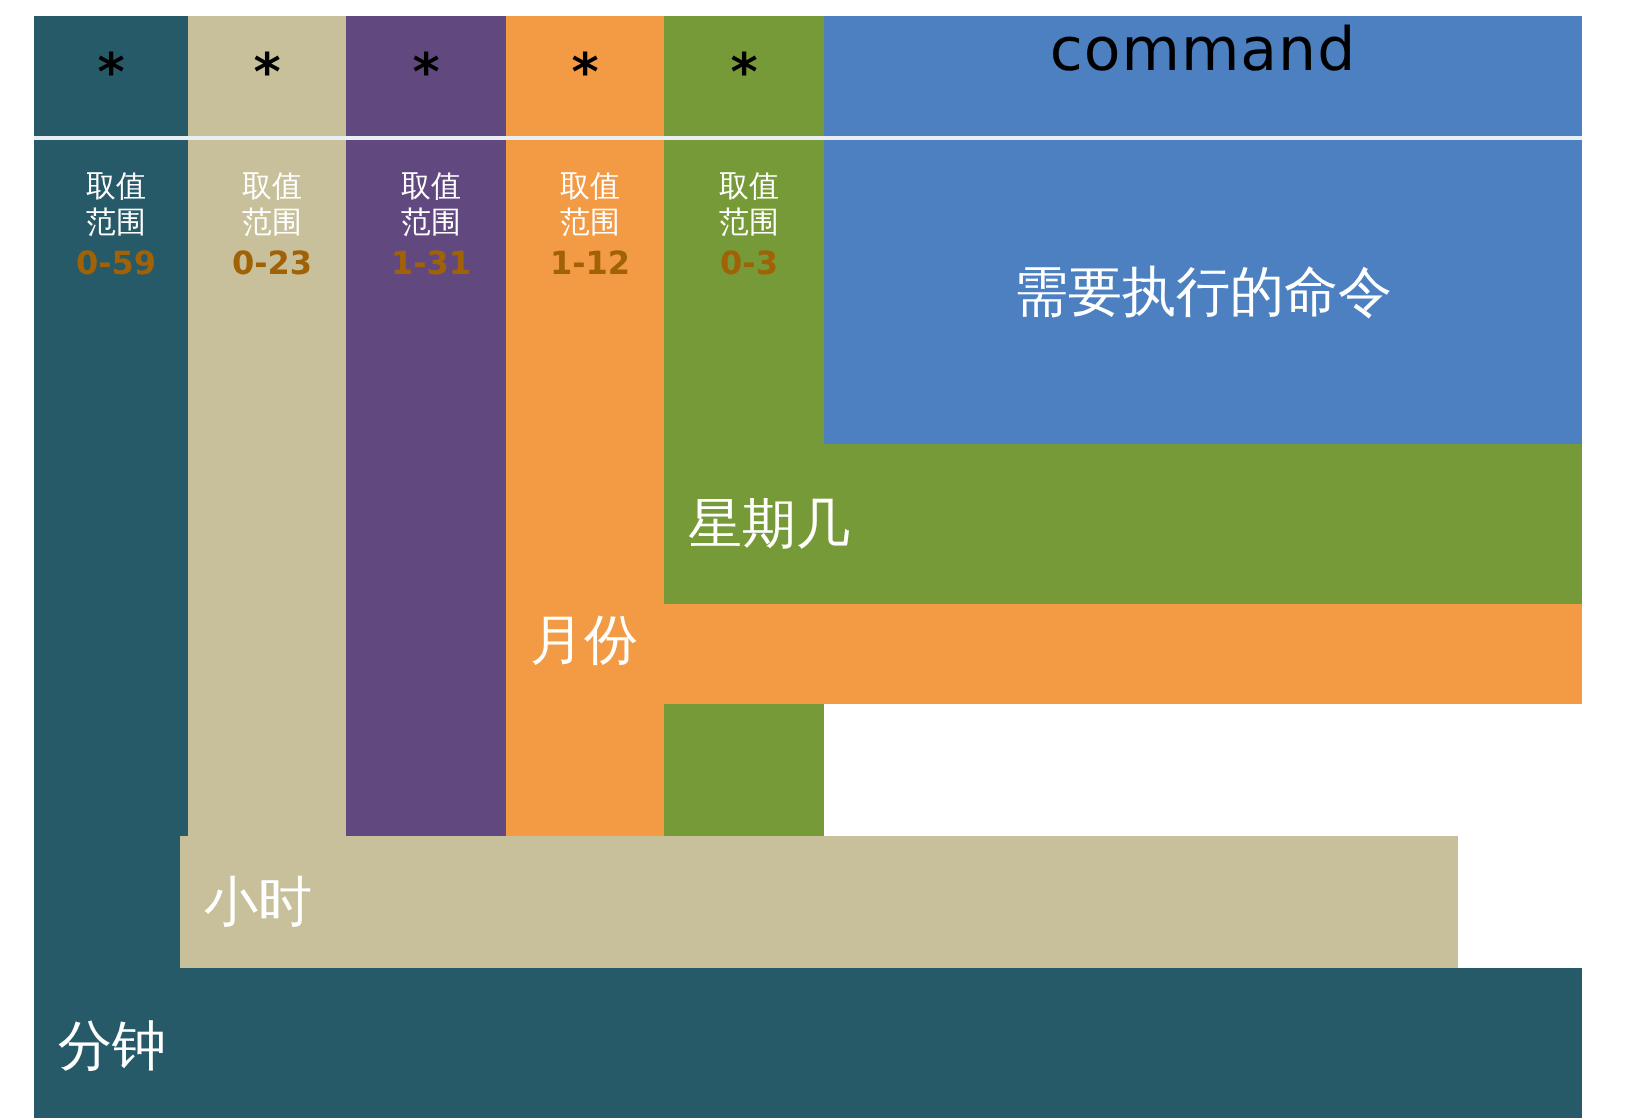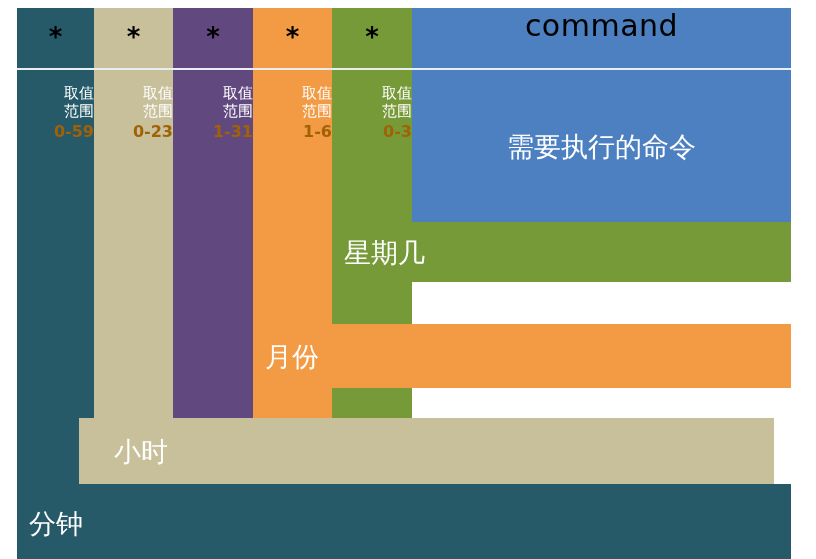--- a/index.html
+++ b/index.html
@@ -43,21 +43,21 @@
     justify-content:center;
     color:#000000;
     font-size:30px;
     font-weight:400;
     letter-spacing:.5px;
   }
 
   
   .range-col{
     padding:8px 0 0 0;
-    text-align:right;
+    text-align:center;
   }
   .range-col .rtxt{
     display:block;
     color:#ffffff;
     font-size:15px;
     line-height:1.22;
     padding-left:5px;
     font-weight:400;
     white-space:nowrap;
   }
@@ -107,30 +107,30 @@
   <div class="cell" style="left:17px;top:70px;width:77px;height:475px;background:#265a68;"></div>
   <div class="cell" style="left:94px;top:70px;width:79px;height:475px;background:#c7c09a;"></div>
   <div class="cell" style="left:173px;top:70px;width:80px;height:475px;background:#61497f;"></div>
   <div class="cell" style="left:253px;top:70px;width:79px;height:475px;background:#f29a44;"></div>
   <div class="cell" style="left:332px;top:70px;width:80px;height:475px;background:#769a38;"></div>
 
   <div class="cell band" style="left:17px;top:484px;width:774px;height:79px;background:#265a68;">
     <span class="band-label">分钟</span>
   </div>
 
-  <div class="cell band" style="left:79px;top:418px;width:695px;height:66px;background:#c7c09a;padding-left:23px;">
+  <div class="cell band" style="left:90px;top:418px;width:639px;height:66px;background:#c7c09a;">
     <span class="band-label">小时</span>
   </div>
 
 
-  <div class="cell band" style="left:253px;top:288px;width:538px;height:64px;background:#f29a44;margin-top:36px;">
+  <div class="cell band" style="left:253px;top:288px;width:538px;height:64px;background:#f29a44;">
     <span class="band-label">月份</span>
   </div>
 
-  <div class="cell band" style="left:332px;top:222px;width:459px;height:60px;background:#769a38;">
+  <div class="cell band" style="left:332px;top:222px;width:459px;height:80px;background:#769a38;">
     <span class="band-label">星期几</span>
   </div>
 
   <div class="cell band centered" style="left:412px;top:70px;width:379px;height:152px;background:#4d80c0;">
     <span class="band-label">需要执行的命令</span>
   </div>
 
   <div class="cell range-col" style="left:17px;top:76px;width:77px;height:110px;">
     <span class="rtxt">取值</span>
     <span class="rtxt">范围</span>
@@ -145,21 +145,21 @@
 
   <div class="cell range-col" style="left:173px;top:76px;width:80px;height:110px;">
     <span class="rtxt">取值</span>
     <span class="rtxt">范围</span>
     <span class="rnum">1-31</span>
   </div>
 
   <div class="cell range-col" style="left:253px;top:76px;width:79px;height:110px;">
     <span class="rtxt">取值</span>
     <span class="rtxt">范围</span>
-    <span class="rnum">1-6</span>
+    <span class="rnum">1-12</span>
   </div>
 
   <div class="cell range-col" style="left:332px;top:76px;width:80px;height:110px;">
     <span class="rtxt">取值</span>
     <span class="rtxt">范围</span>
     <span class="rnum">0-3</span>
   </div>
 
   <div class="cell field-head" style="left:17px;top:8px;width:77px;height:60px;background:#265a68;">
     <span class="star">*</span>

